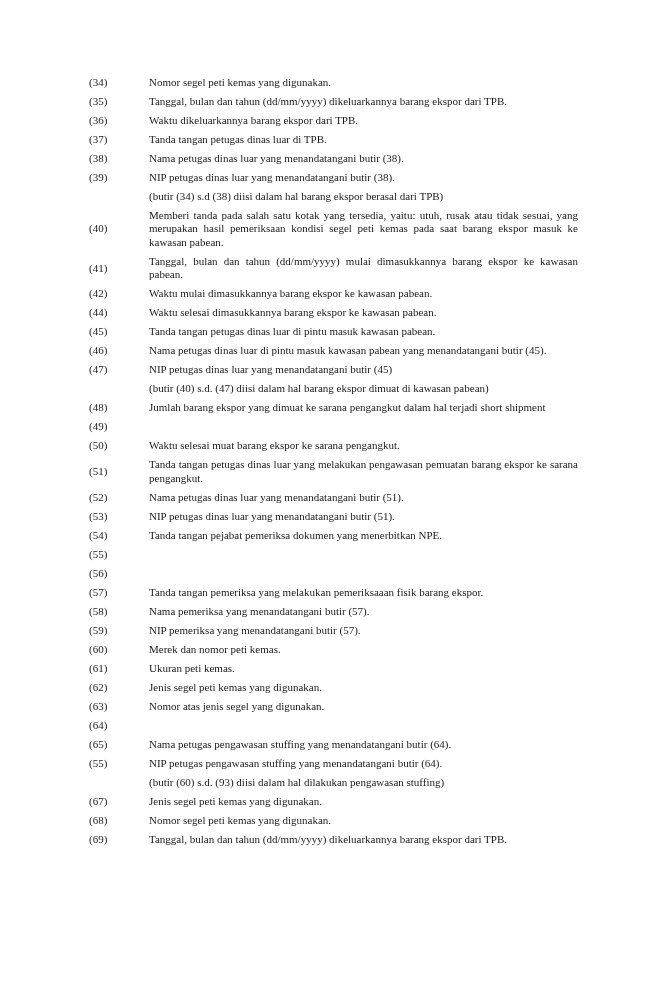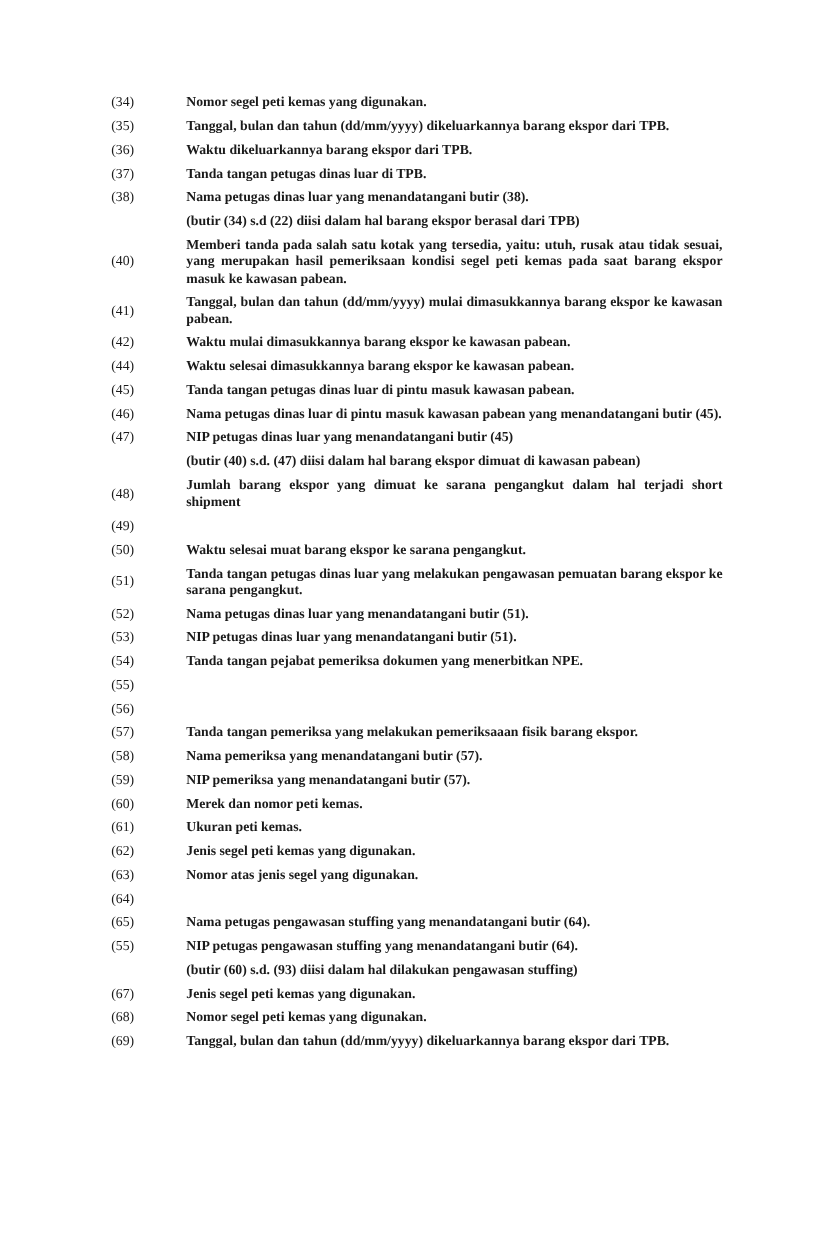--- a/index.html
+++ b/index.html
@@ -28,21 +28,20 @@
       line-height: 13.4px;
       align-items: center;
     }
     .num {
       width: 60px;
       flex: 0 0 60px;
     }
     .txt {
       flex: 1 1 auto;
       text-align: justify;
-      font-weight: bold;
     }
     .note .txt {
       text-align: left;
     }
   </style>
 </head>
 <body>
 
 <div class="page" id="page">
     <div class="row">
@@ -58,23 +57,27 @@
       <span class="txt">Waktu dikeluarkannya barang ekspor dari TPB.</span>
     </div>
     <div class="row">
       <span class="num">(37)</span>
       <span class="txt">Tanda tangan petugas dinas luar di TPB.</span>
     </div>
     <div class="row">
       <span class="num">(38)</span>
       <span class="txt">Nama petugas dinas luar yang menandatangani butir (38).</span>
     </div>
+    <div class="row">
+      <span class="num">(39)</span>
+      <span class="txt">NIP petugas dinas luar yang menandatangani butir (38).</span>
+    </div>
     <div class="row note">
       <span class="num"></span>
-      <span class="txt">(butir (34) s.d (22) diisi dalam hal barang ekspor berasal dari TPB)</span>
+      <span class="txt">(butir (34) s.d (38) diisi dalam hal barang ekspor berasal dari TPB)</span>
     </div>
     <div class="row">
       <span class="num">(40)</span>
       <span class="txt">Memberi tanda pada salah satu kotak yang tersedia, yaitu: utuh, rusak atau tidak sesuai, yang merupakan hasil pemeriksaan kondisi segel peti kemas pada saat barang ekspor masuk ke kawasan pabean.</span>
     </div>
     <div class="row">
       <span class="num">(41)</span>
       <span class="txt">Tanggal, bulan dan tahun (dd/mm/yyyy) mulai dimasukkannya barang ekspor ke kawasan pabean.</span>
     </div>
     <div class="row">

